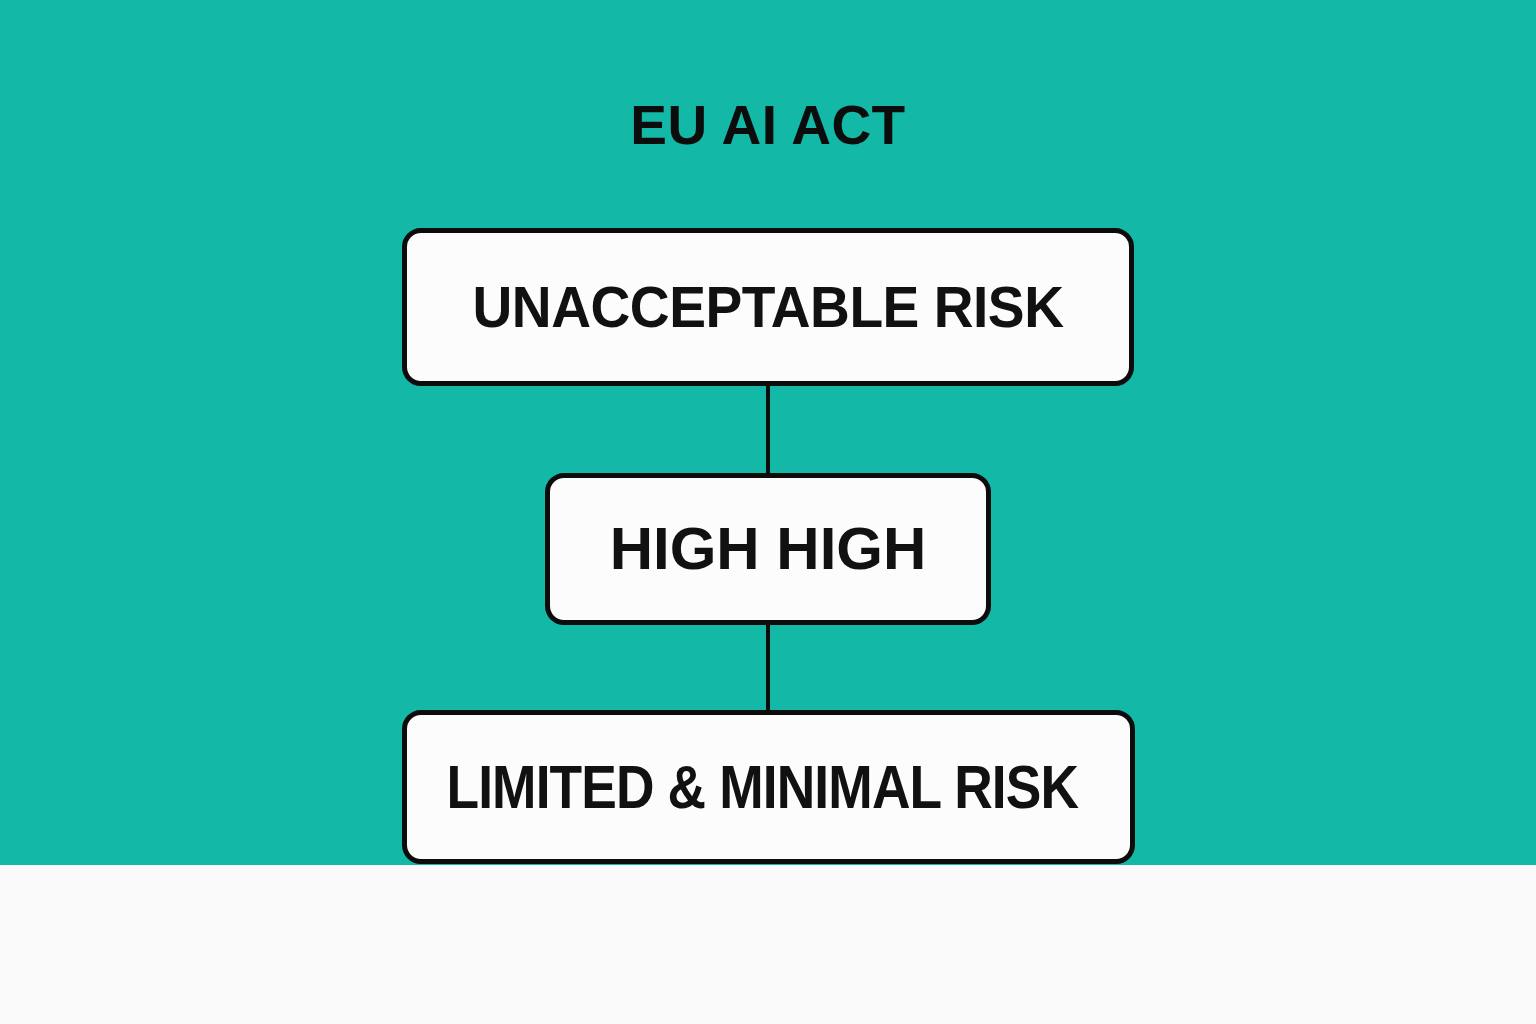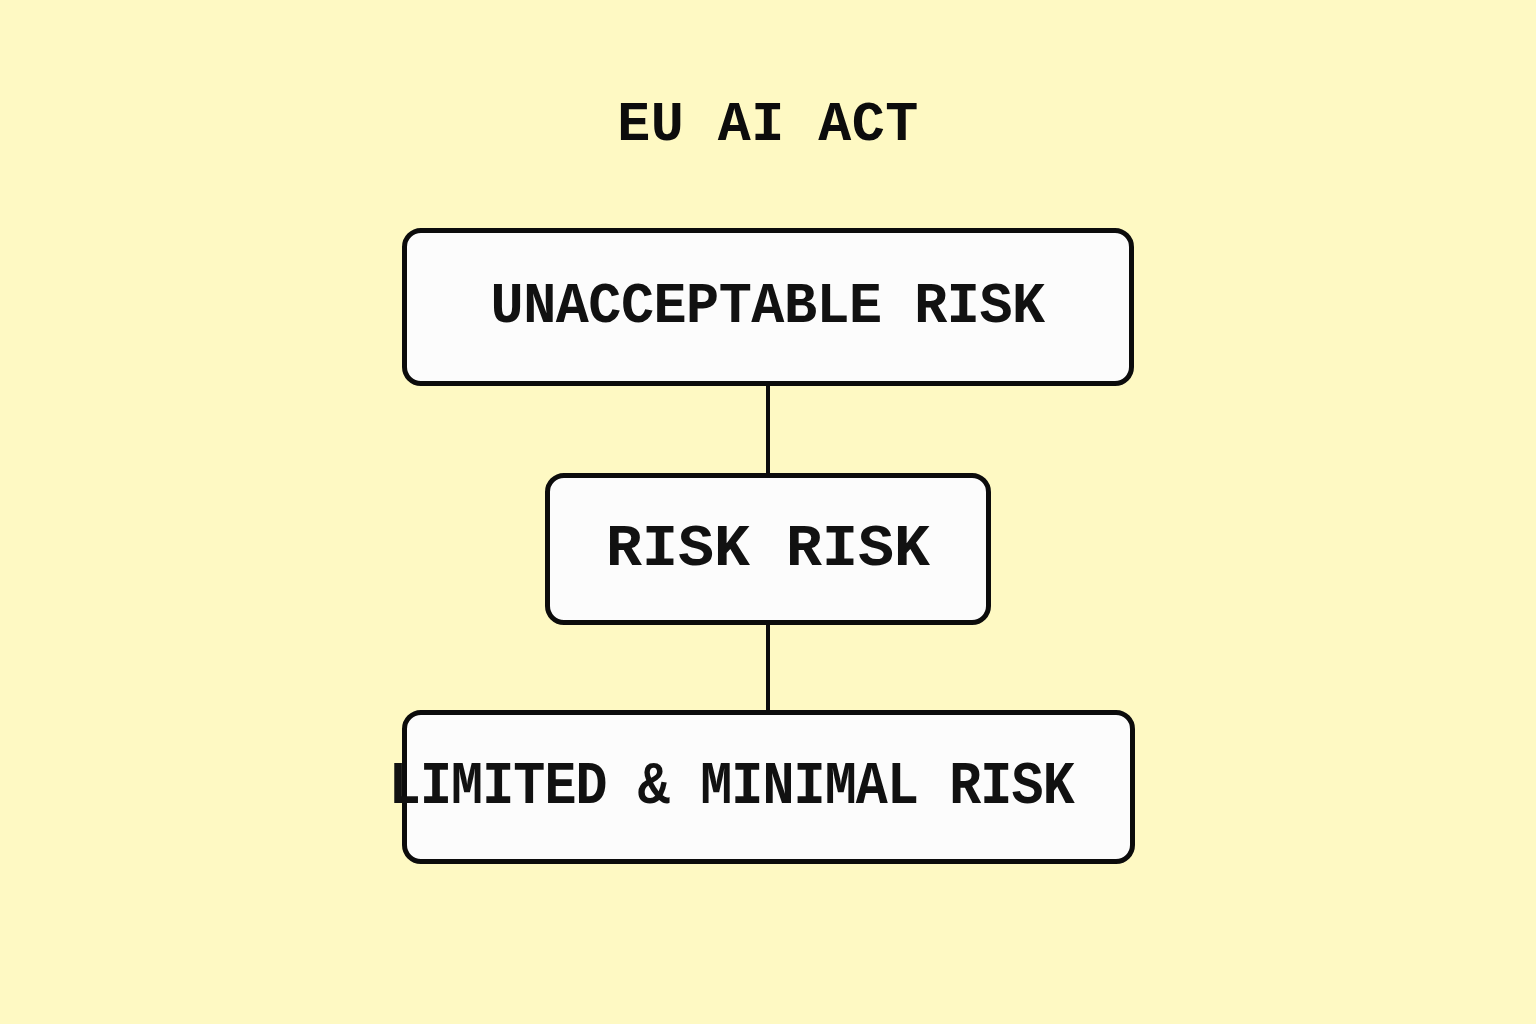--- a/index.html
+++ b/index.html
@@ -10,23 +10,22 @@
     width: 1536px;
     height: 1024px;
     background: #fafafa;
     font-family: "Liberation Sans", sans-serif;
     overflow: hidden;
   }
 
   #canvas {
     position: relative;
     width: 1536px;
-    height: 1024px;
-    background: #fef9c3;
-    font-family: Liberation Mono, monospace;
+    height: 865px;
+    background: #14b8a6;
   }
 
   
   .diagram-title {
     position: absolute;
     left: 0;
     top: 98px;
     width: 1536px;
     text-align: center;
     font-size: 55px;
@@ -117,21 +116,21 @@
 
   <div class="diagram-title">EU AI ACT</div>
 
   <div class="risk-box" id="box-unacceptable">
     <span class="box-label">UNACCEPTABLE RISK</span>
   </div>
 
   <div class="connector" id="connector-1"></div>
 
   <div class="risk-box" id="box-high">
-    <span class="box-label">RISK RISK</span>
+    <span class="box-label">HIGH HIGH</span>
   </div>
 
   <div class="connector" id="connector-2"></div>
 
   <div class="risk-box" id="box-limited">
     <span class="box-label">LIMITED &amp; MINIMAL RISK</span>
   </div>
 
 </div>
 

